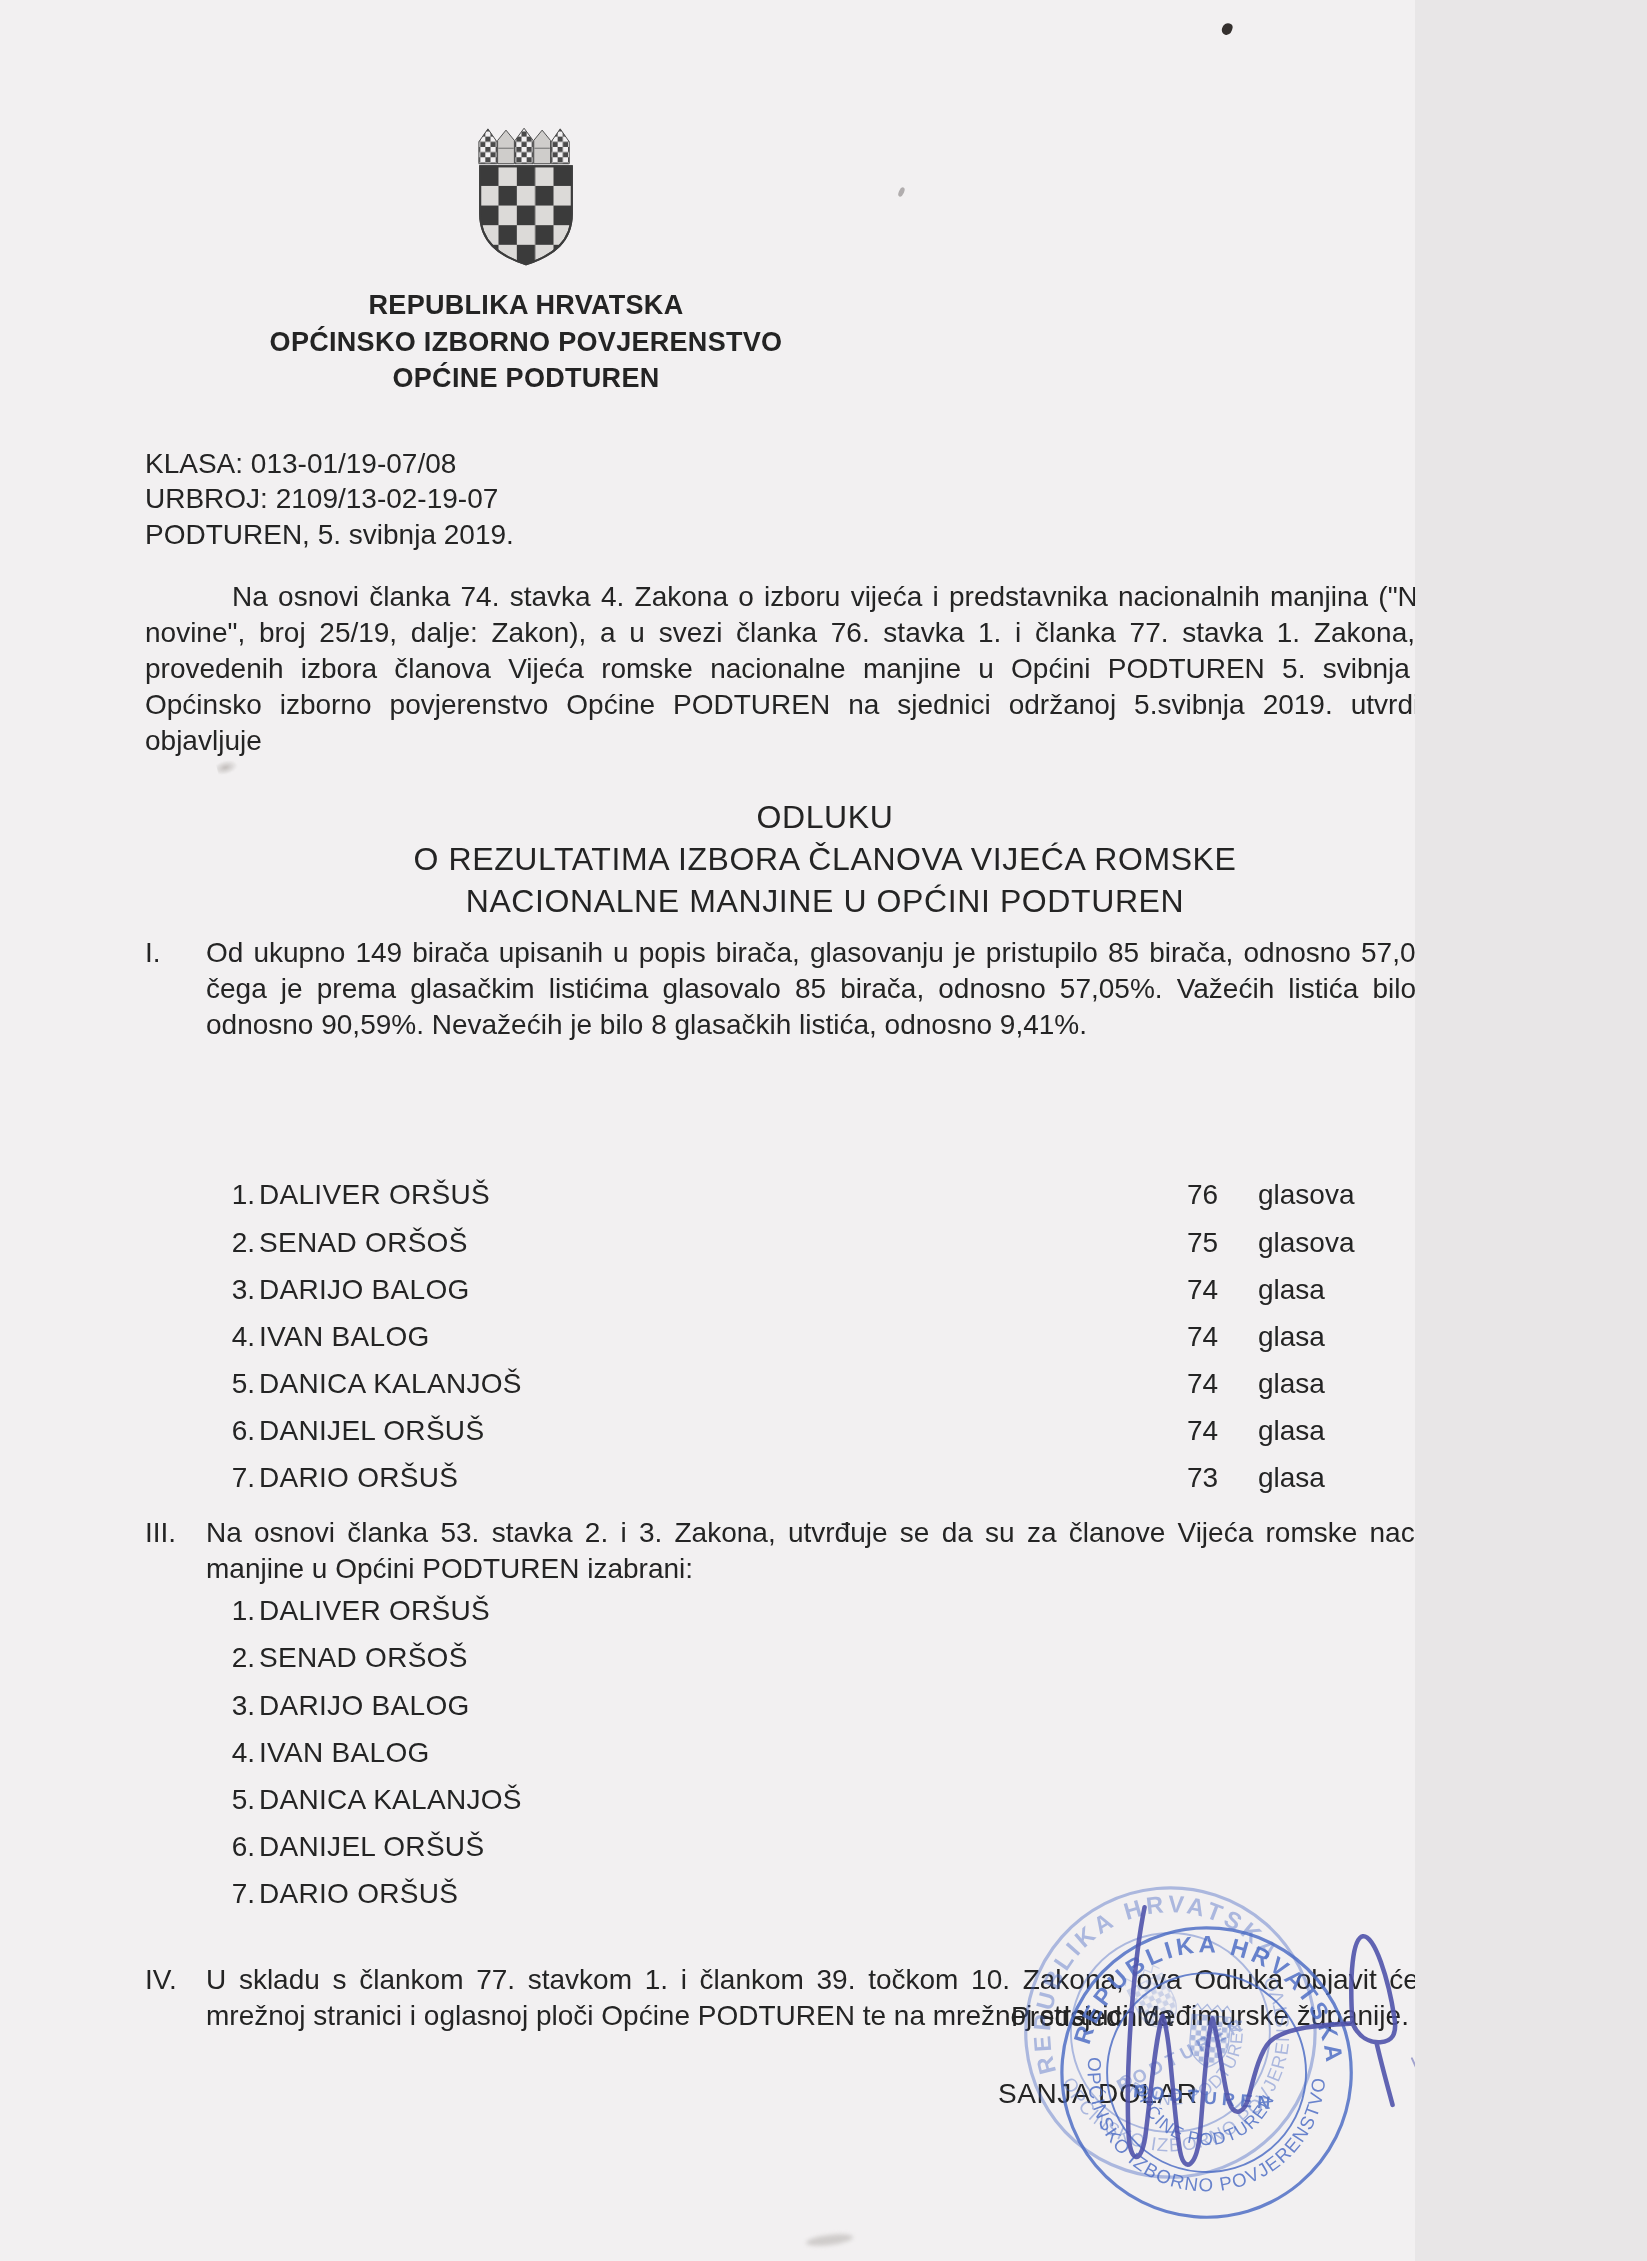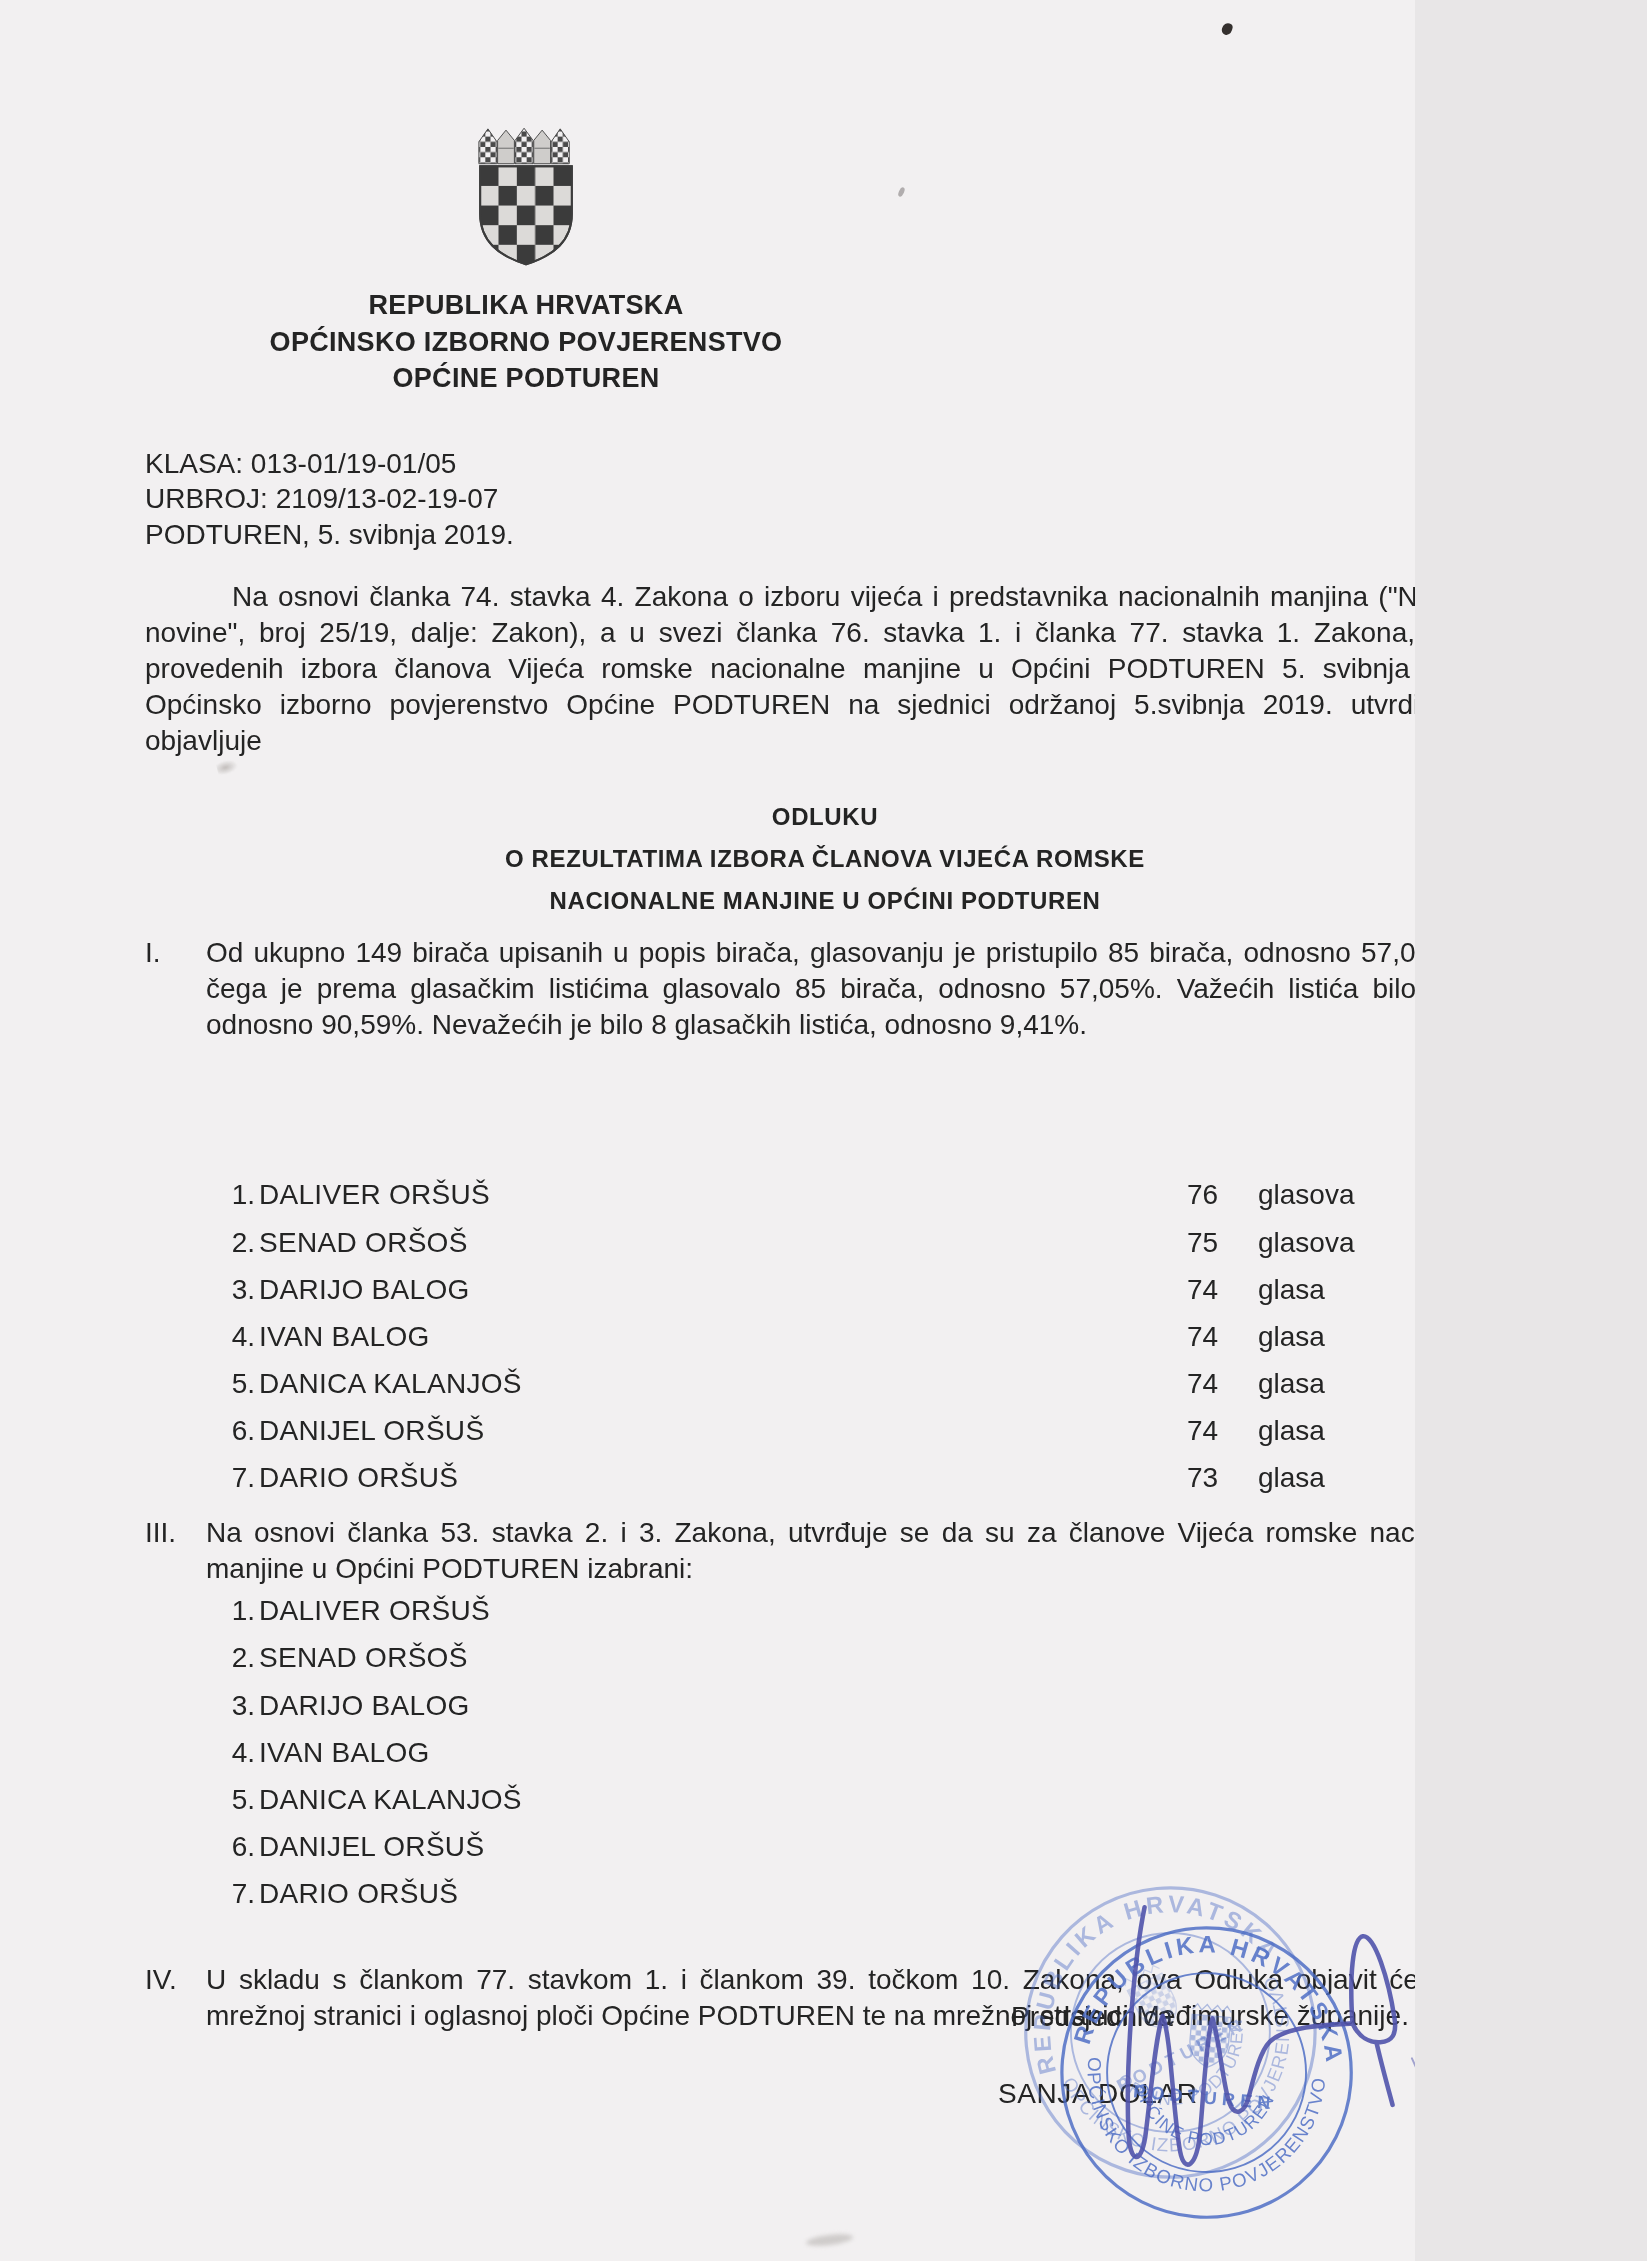--- a/index.html
+++ b/index.html
@@ -12,21 +12,21 @@
       linear-gradient(180deg, rgba(120,120,125,0.07) 0px, rgba(0,0,0,0) 39px),
       #f2f0f1;
   }
   .abs{position:absolute;}
   
   .hdr{left:203px;width:646px;text-align:center;font-weight:bold;font-size:27px;line-height:36px;letter-spacing:0.3px;}
   
   .meta-line{left:145px;font-size:28px;line-height:36px;}
   
   .para{left:145px;width:1360px;font-size:28px;line-height:36px;text-align:justify;text-align-last:left;}
-  .title-line{left:145px;width:1360px;text-align:center;font-weight:bold;font-size:24px;line-height:42px;letter-spacing:0.6px;}
+  .title-line{left:145px;width:1360px;text-align:center;font-weight:normal;font-size:32px;line-height:42px;letter-spacing:0.6px;}
   .item{left:145px;width:1360px;box-sizing:border-box;padding-left:61px;font-size:28px;line-height:36px;text-align:justify;text-align-last:left;}
   .inum{position:absolute;left:0;width:53px;text-align:right;}
   
   .vrow{position:absolute;left:227px;width:1259px;height:47px;font-size:28px;}
   .rank{display:inline-block;width:28px;text-align:right;}
   .cname{margin-left:4px;letter-spacing:0.3px;}
   .votes{position:absolute;left:943px;width:65px;text-align:center;}
   .unit{position:absolute;left:1031px;}
   .sigtext{font-size:28px;}
   
@@ -70,21 +70,21 @@
     </g>
 
     <path d="M8 62 H150 V136 C150 178 122 200 79 214 C36 200 8 178 8 136 Z" fill="#dcdad8" stroke="#3c3c3c" stroke-width="3"></path>
     <path d="M8 62 H150 V136 C150 178 122 200 79 214 C36 200 8 178 8 136 Z" fill="url(#chkBig)" stroke="#3c3c3c" stroke-width="3"></path>
   </svg>
 
   <div class="abs hdr" style="top:287px;">REPUBLIKA HRVATSKA</div>
   <div class="abs hdr" style="top:324px;">OPĆINSKO IZBORNO POVJERENSTVO</div>
   <div class="abs hdr" style="top:360px;">OPĆINE PODTUREN</div>
 
-  <div class="abs meta-line" style="top:446px;">KLASA: 013-01/19-01/05</div>
+  <div class="abs meta-line" style="top:446px;">KLASA: 013-01/19-07/08</div>
   <div class="abs meta-line" style="top:481px;">URBROJ: 2109/13-02-19-07</div>
   <div class="abs meta-line" style="top:517px;">PODTUREN, 5. svibnja 2019.</div>
 
   <div class="abs para" style="top:579px;text-indent:87px;">Na osnovi članka 74. stavka 4. Zakona o izboru vijeća i predstavnika nacionalnih manjina ("Narodne novine", broj 25/19, dalje: Zakon), a u svezi članka 76. stavka 1. i članka 77. stavka 1. Zakona, nakon provedenih izbora članova Vijeća romske nacionalne manjine u Općini PODTUREN 5. svibnja 2019., Općinsko izborno povjerenstvo Općine PODTUREN na sjednici održanoj 5.svibnja 2019. utvrdilo je i objavljuje</div>
 
   <div class="abs title-line" style="top:796px;">ODLUKU</div>
   <div class="abs title-line" style="top:838px;">O REZULTATIMA IZBORA ČLANOVA VIJEĆA ROMSKE</div>
   <div class="abs title-line" style="top:880px;">NACIONALNE MANJINE U OPĆINI PODTUREN</div>
 
   <div class="abs item" style="top:935px;">

